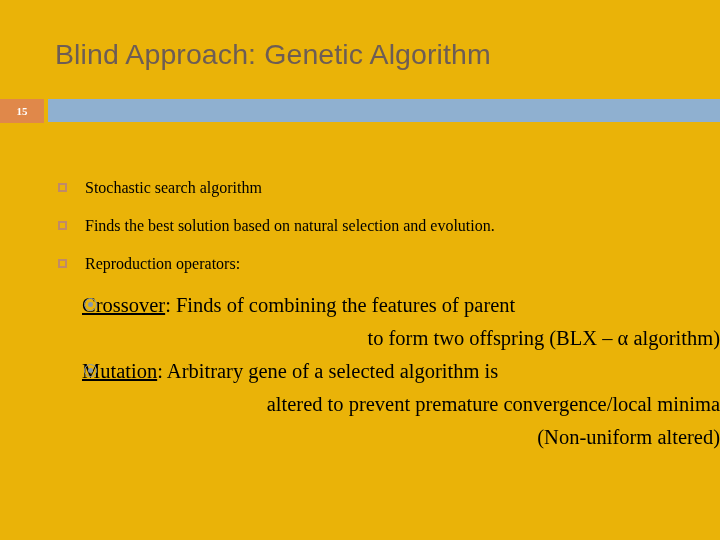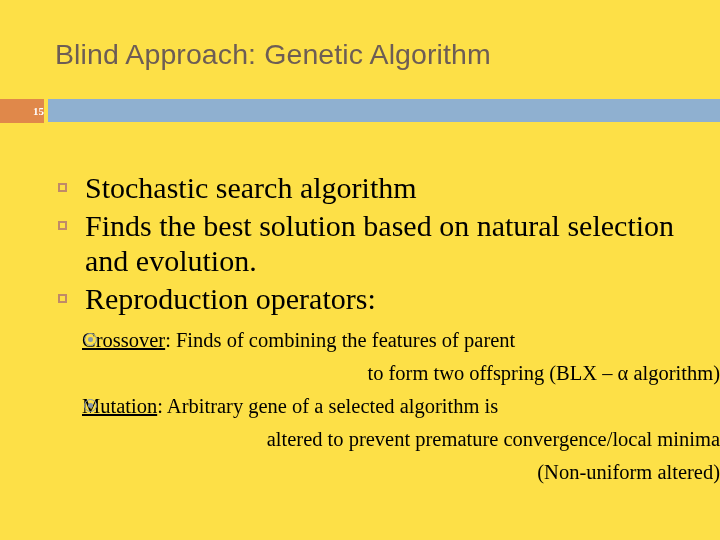--- a/index.html
+++ b/index.html
@@ -12,21 +12,21 @@
     background: #ffffff;
     font-family: "Liberation Serif", serif;
     overflow: hidden;
     position: relative;
   }
 
   .slide {
     position: relative;
     width: 720px;
     height: 540px;
-    background: #fde047;
+    background: #eab308;
     box-sizing: border-box;
   }
 
   
   .title-area {
     position: absolute;
     left: 0;
     top: 34px;
     width: 720px;
     height: 58px;
@@ -60,21 +60,21 @@
     height: 24px;
     background: #e0884a;
   }
   .band-number {
     position: absolute;
     left: 0;
     top: 0;
     width: 44px;
     height: 24px;
     line-height: 24px;
-    text-align: right;
+    text-align: center;
     color: #ffffff;
     font-family: "Liberation Serif", serif;
     font-size: 11px;
     font-weight: 700;
   }
   .band-bar {
     position: absolute;
     left: 48px;
     top: 0;
     width: 672px;
@@ -86,21 +86,21 @@
   .body-area {
     position: absolute;
     left: 0;
     top: 170px;
     width: 720px;
   }
 
   .l1-item {
     position: relative;
     padding-left: 85px;
-    font-size: 30px;
+    font-size: 16px;
     color: #000000;
     line-height: 35px;
     margin: 0 0 3px 0;
     max-width: 690px;
   }
   .l1-bullet {
     position: absolute;
     left: 58px;
     top: 13px;
     width: 9px;

